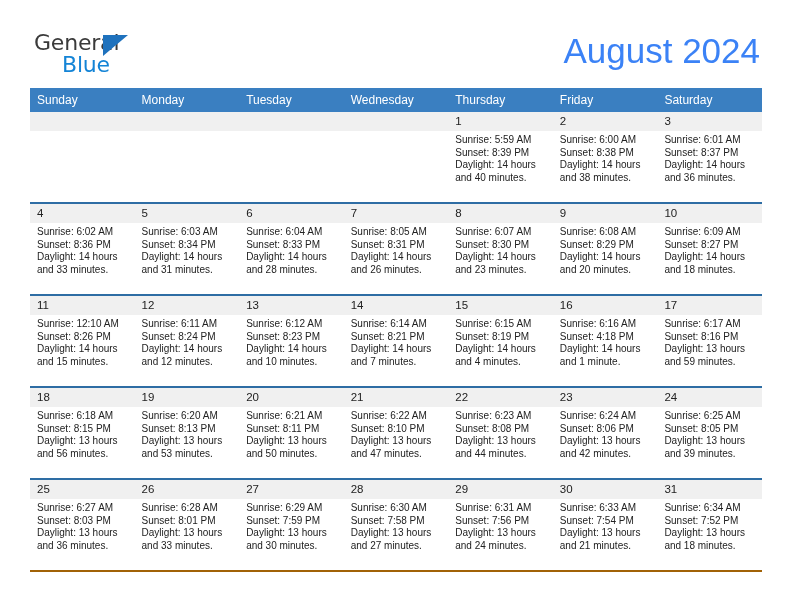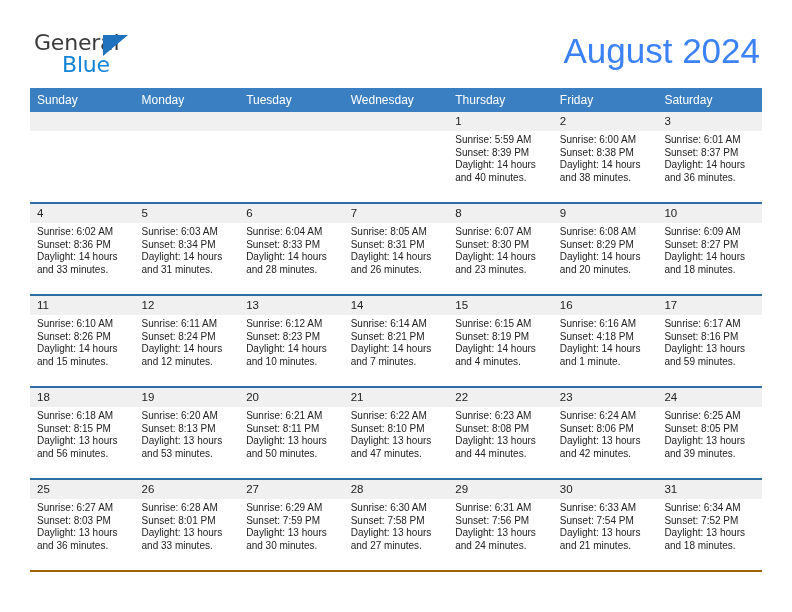--- a/index.html
+++ b/index.html
@@ -294,21 +294,21 @@
                 <div class="wrap">Daylight: 14 hours and 18 minutes.</div>
               </div>
             </div>
           </td>
         </tr>
         <tr class="week">
           <td>
             <div class="daycell">
               <div class="daynum">11</div>
               <div class="info">
-                <div>Sunrise: 6:10 AM</div>
+                <div>Sunrise: 12:10 AM</div>
                 <div>Sunset: 8:26 PM</div>
                 <div class="wrap">Daylight: 14 hours and 15 minutes.</div>
               </div>
             </div>
           </td>
           <td>
             <div class="daycell">
               <div class="daynum">12</div>
               <div class="info">
                 <div>Sunrise: 6:11 AM</div>

